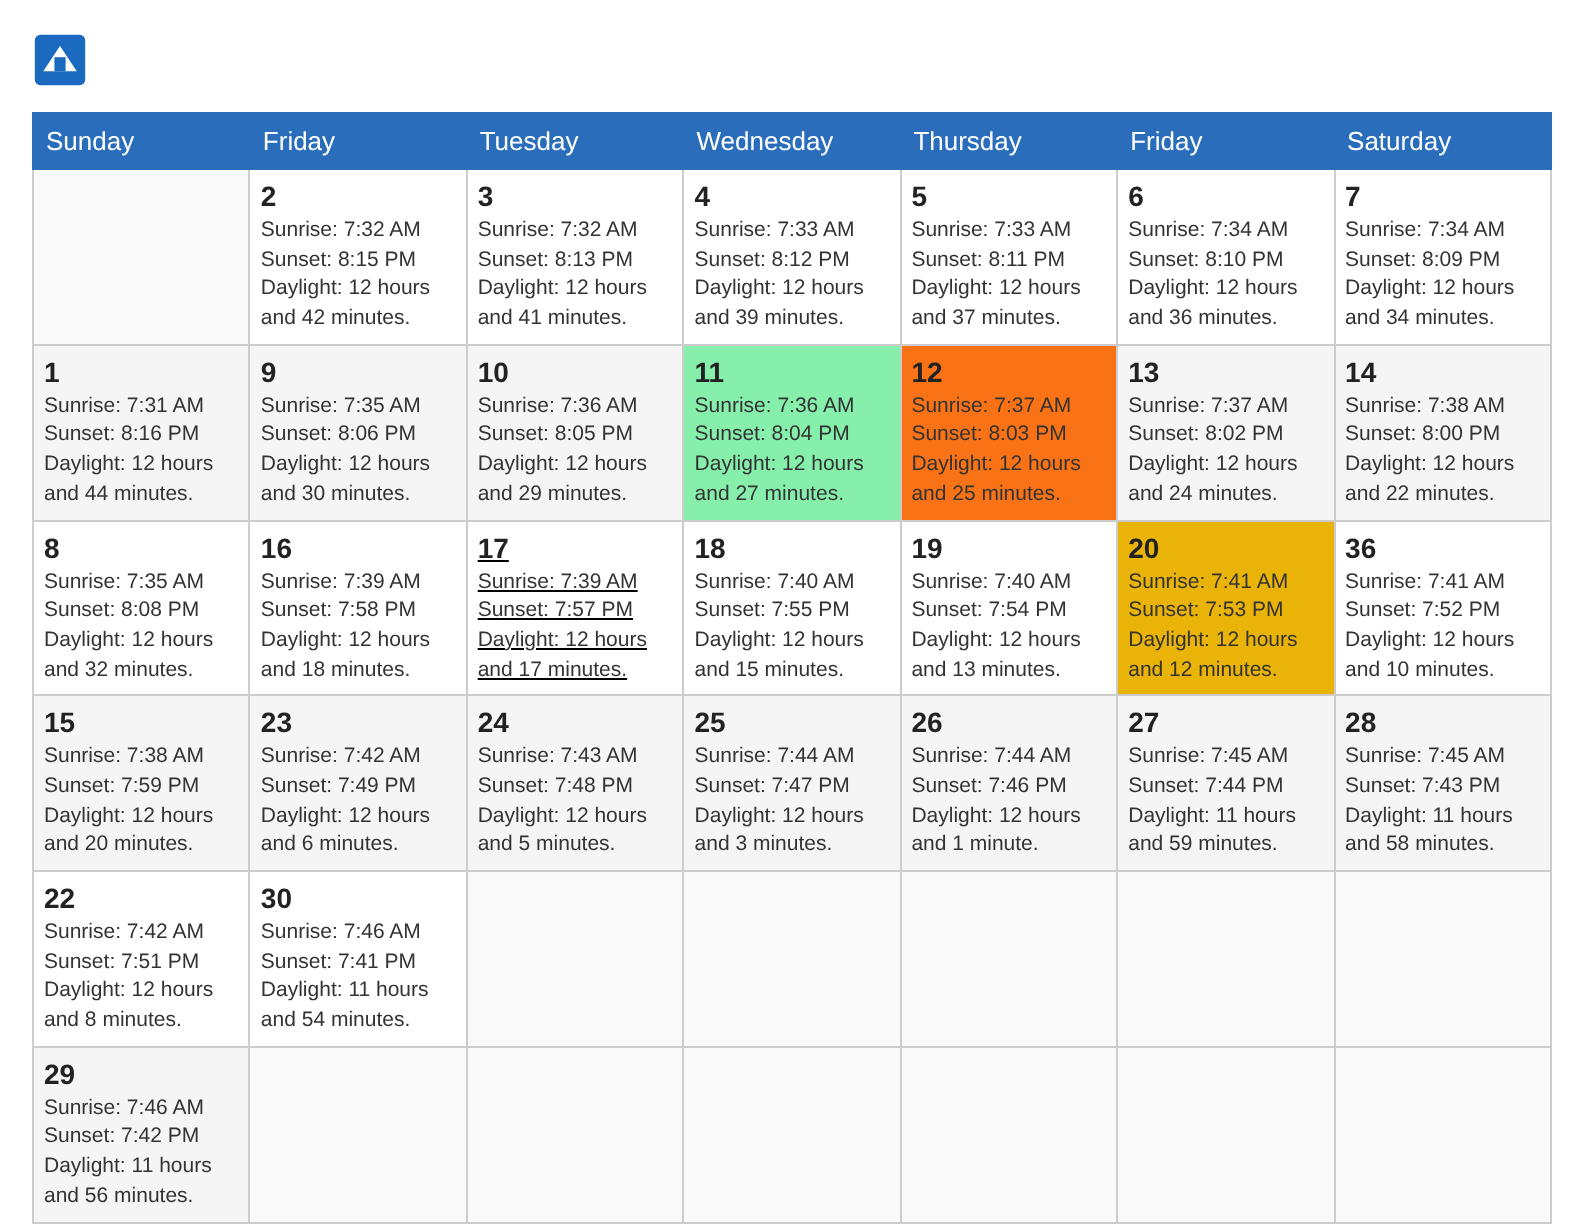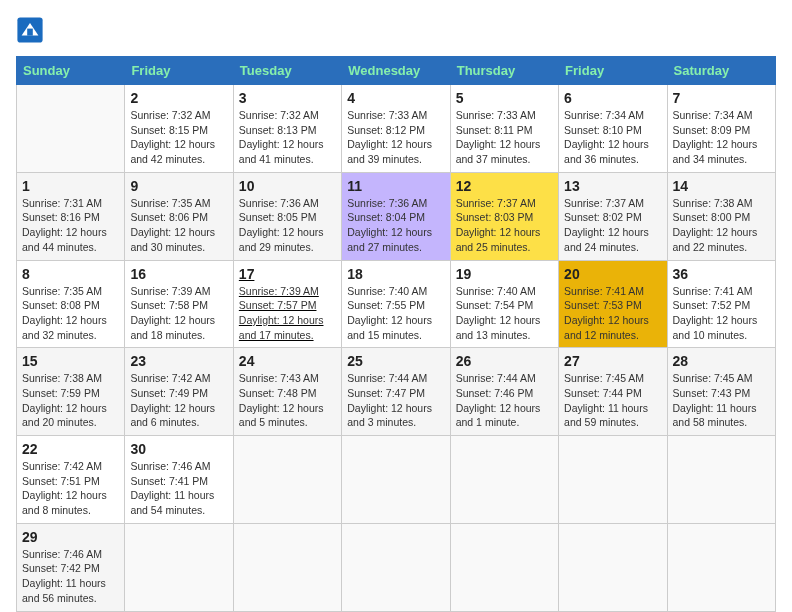--- a/index.html
+++ b/index.html
@@ -46,25 +46,25 @@
       font-size: 16px;
       color: #444;
     }
     table {
       width: 100%;
       border-collapse: collapse;
       font-size: 11px;
     }
     thead tr th {
       background-color: #2a6ebb;
-      color: #86efac;
+      color: #ffffff;
       text-align: left;
       padding: 6px 6px;
       font-size: 13px;
-      font-weight: bold;
+      font-weight: normal;
       border: 1px solid #2a6ebb;
     }
     tbody tr td {
       border: 1px solid #ccc;
       vertical-align: top;
       padding: 5px 5px;
       min-height: 70px;
       height: 80px;
       background: #fff;
     }
@@ -181,28 +181,28 @@
 Daylight: 12 hours
 and 30 minutes.</div>
         </td>
         <td style="background: rgb(245, 245, 245);">
           <span class="day-number">10</span>
           <div class="day-info" style="white-space: pre-line;">Sunrise: 7:36 AM
 Sunset: 8:05 PM
 Daylight: 12 hours
 and 29 minutes.</div>
         </td>
-        <td style="background: #c4b5fd;">
+        <td style="background: #86efac;">
           <span class="day-number">11</span>
           <div class="day-info" style="white-space: pre-line;">Sunrise: 7:36 AM
 Sunset: 8:04 PM
 Daylight: 12 hours
 and 27 minutes.</div>
         </td>
-        <td style="background: #fde047;">
+        <td style="background: #f97316;">
           <span class="day-number">12</span>
           <div class="day-info" style="white-space: pre-line;">Sunrise: 7:37 AM
 Sunset: 8:03 PM
 Daylight: 12 hours
 and 25 minutes.</div>
         </td>
         <td style="background: rgb(245, 245, 245);">
           <span class="day-number">13</span>
           <div class="day-info" style="white-space: pre-line;">Sunrise: 7:37 AM
 Sunset: 8:02 PM

